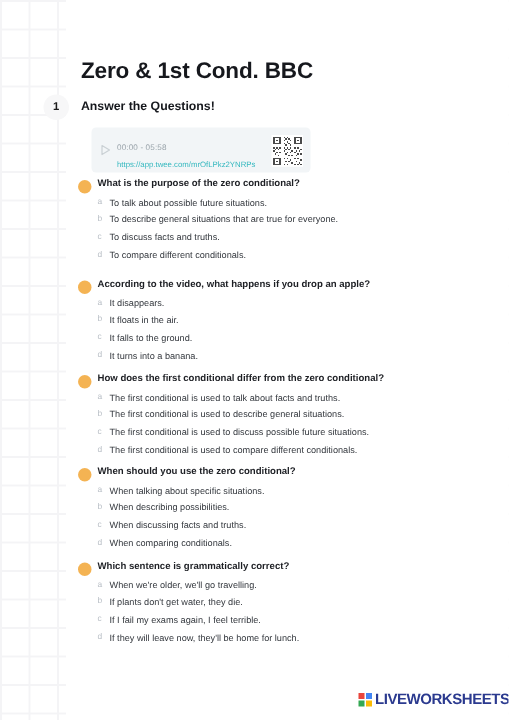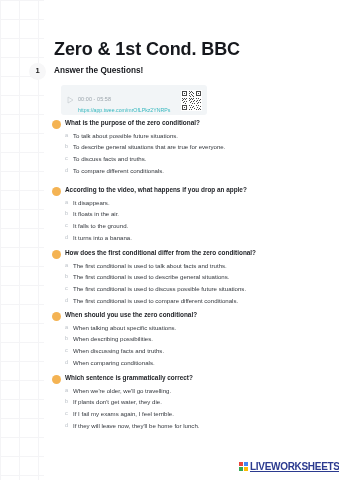--- a/index.html
+++ b/index.html
@@ -38,21 +38,21 @@
   .sheet {
     position: absolute;
     inset: 0;
   }
 
   
   .title {
     position: absolute;
     left: 54px;
     top: 39px;
-    font-size: 18px;
+    font-size: 15px;
     font-weight: bold;
     letter-spacing: -0.1px;
     color: #16181d;
   }
 
   
   .ex-num-badge {
     position: absolute;
     left: 29px;
     top: 63px;
@@ -190,21 +190,20 @@
     grid-template-columns: 1fr 1fr;
     grid-template-rows: 1fr 1fr;
     gap: 0.7px;
   }
   .logo-mark i { display: block; }
   .logo-word {
     font-size: 10px;
     font-weight: bold;
     letter-spacing: -0.3px;
     color: #2b3a8f;
-    text-decoration: underline;
   }
 </style>
 </head>
 <body>
 
 <div class="grid-bg"></div>
 <div class="page-white"></div>
 
 <div class="sheet">
 

